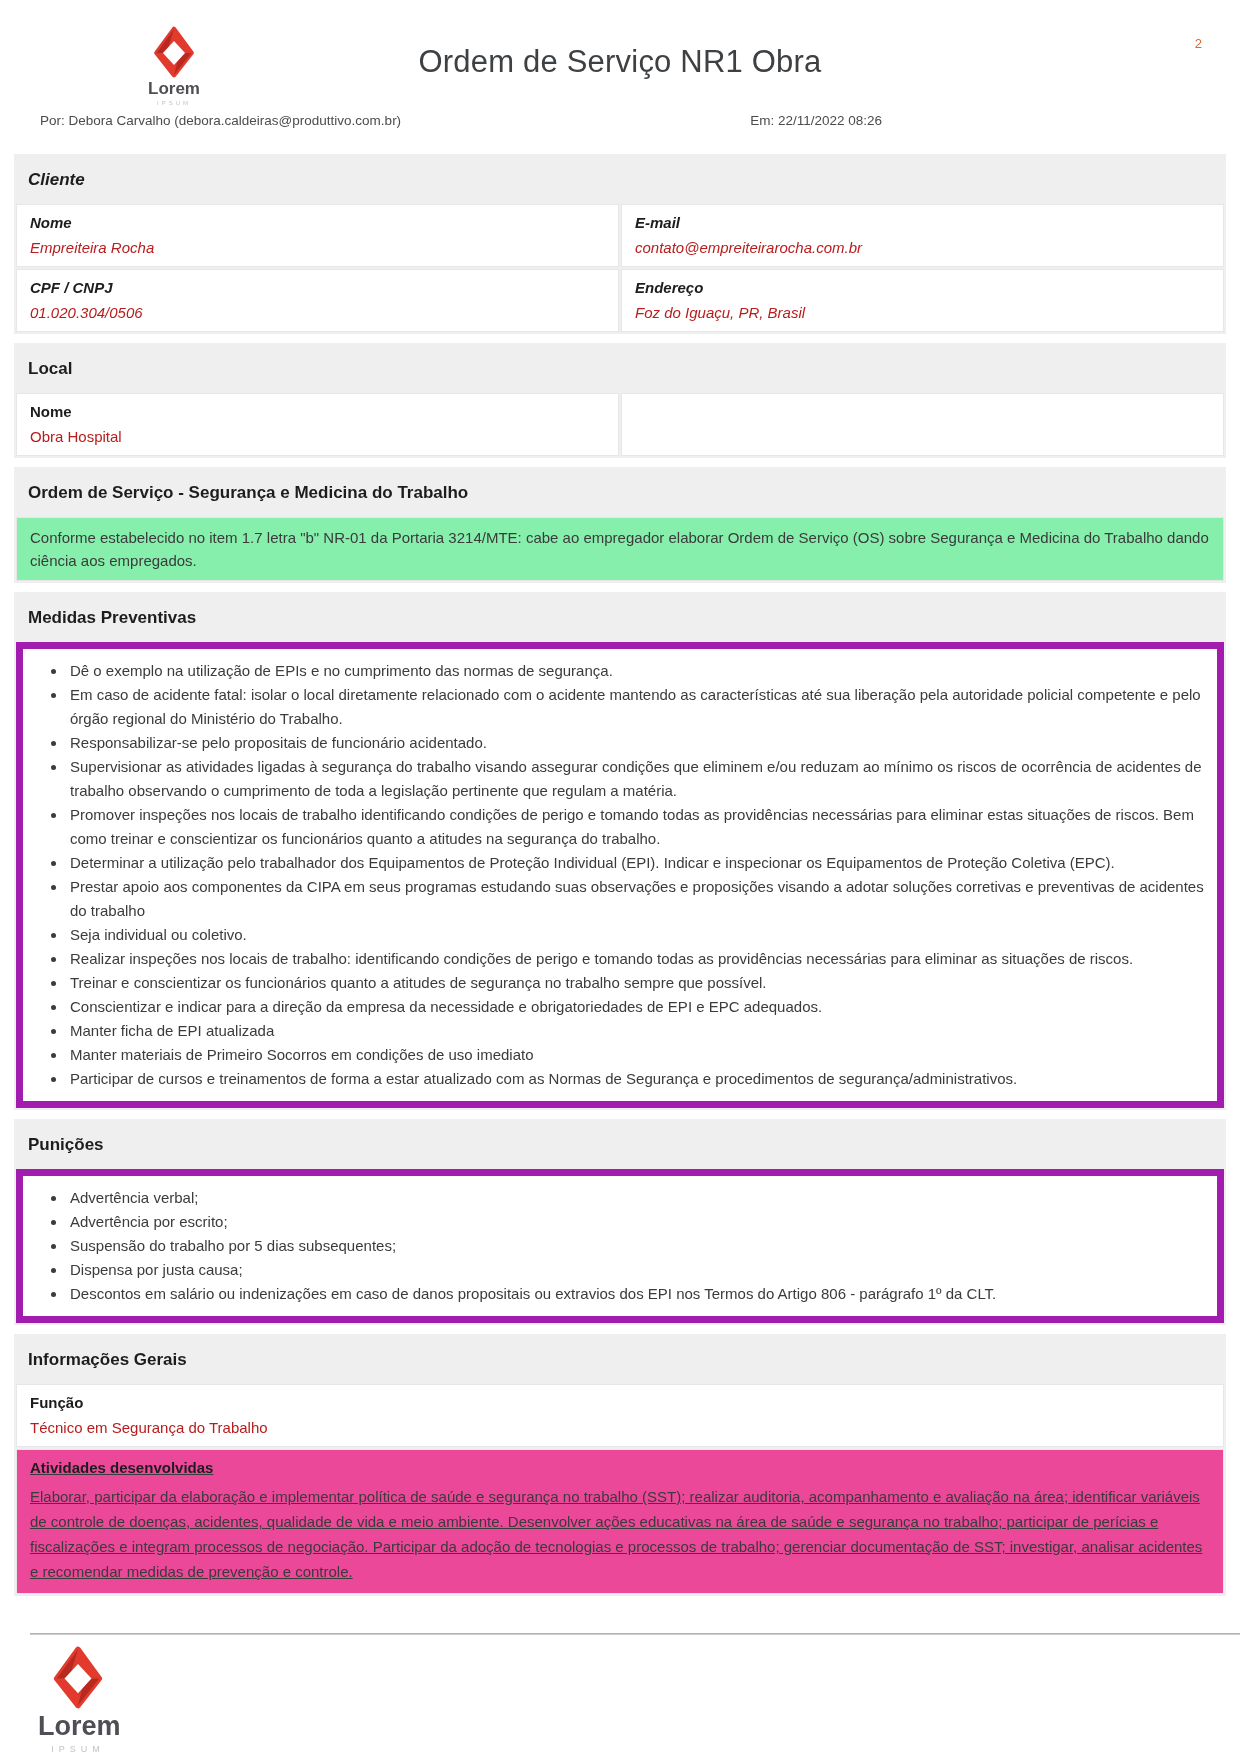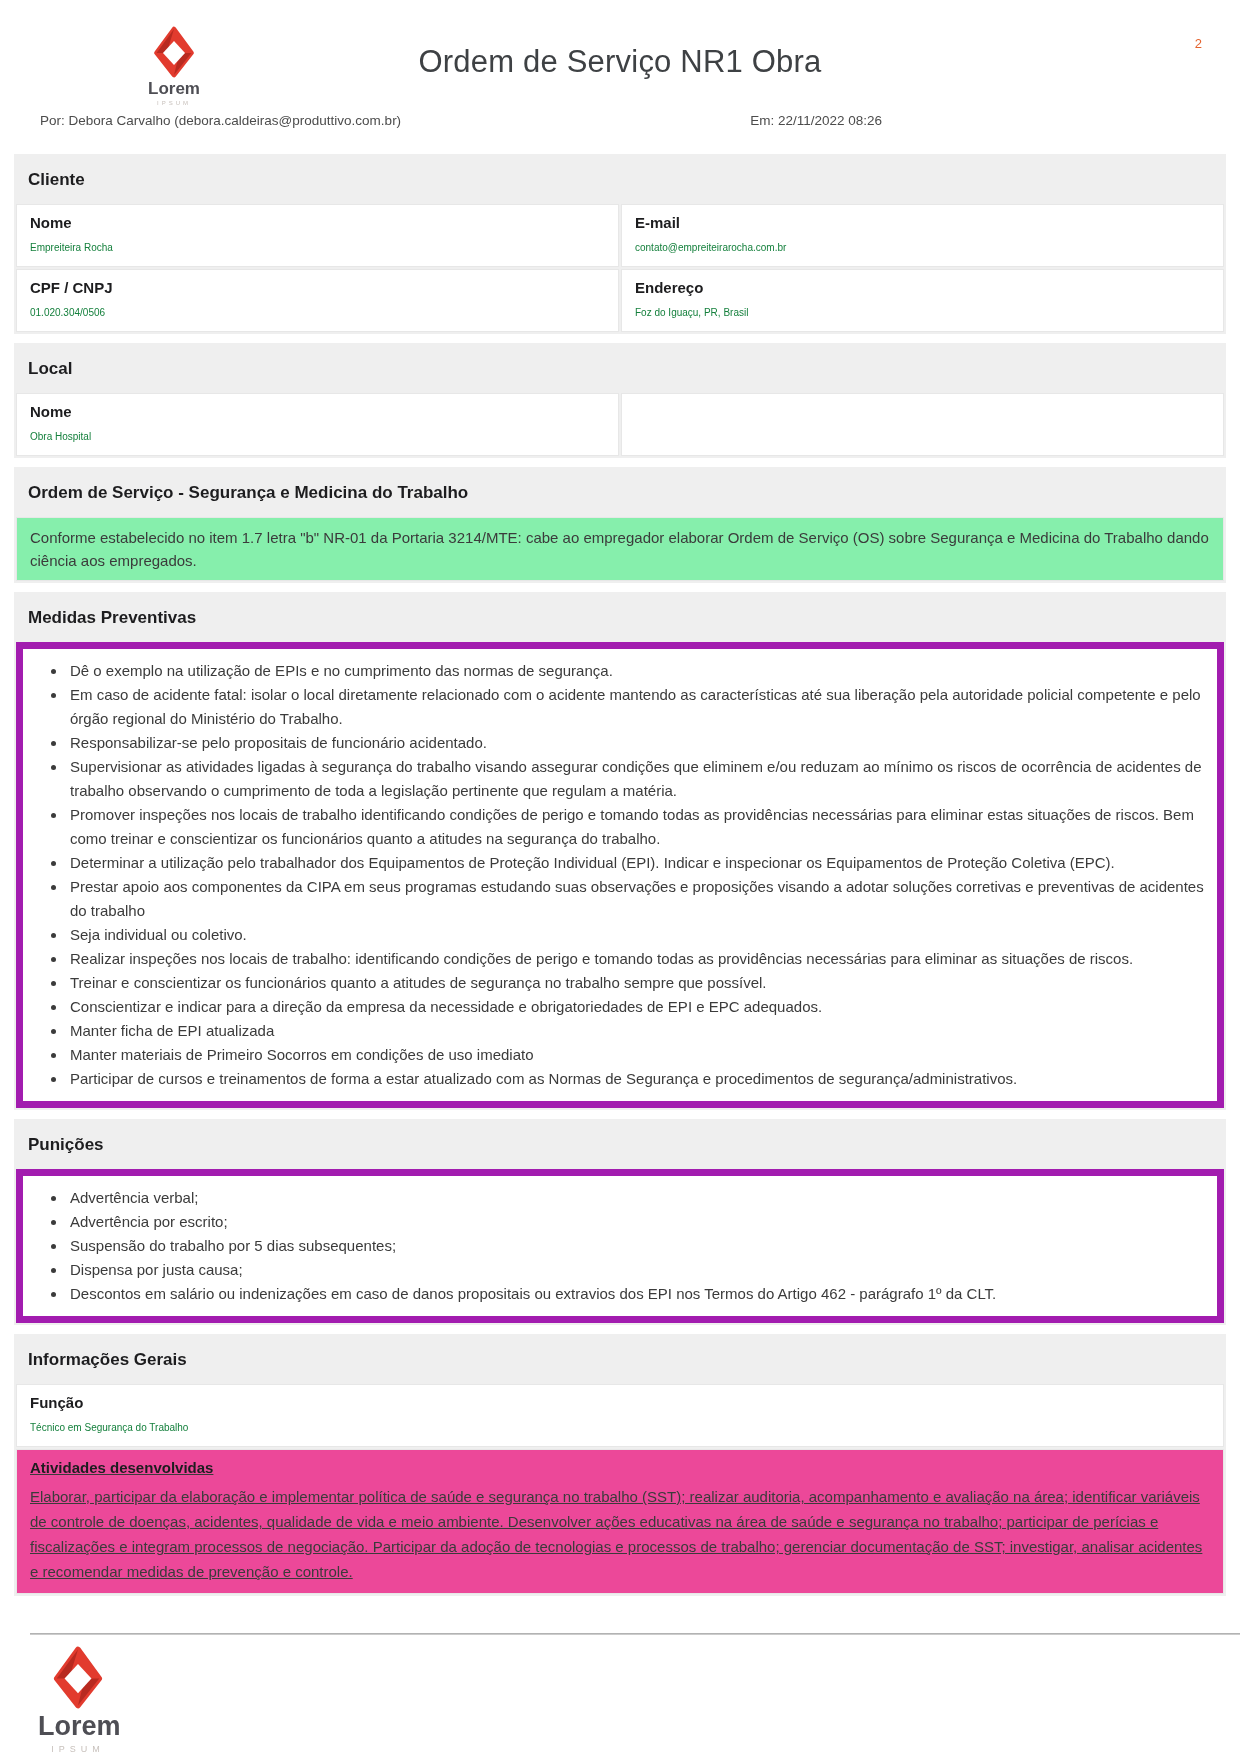--- a/index.html
+++ b/index.html
@@ -37,35 +37,35 @@
     display: flex;
     font-size: 13.5px;
     color: #4c4c4c;
   }
   .meta-left { width: 59.5%; padding-left: 26px; box-sizing: border-box; }
   .meta-right { flex: 1; margin-left: 15px; }
 
   
   .content { margin: 26px 14px 0 14px; }
   .section { background: #efefef; padding: 2px; margin-top: 9px; }
-  .section:first-child { margin-top: 0; }
+  .section:first-child { margin-top: 0; font-style: italic; }
   .section-title {
     padding: 14px 12px;
     font-size: 17px; font-weight: 700; color: #1d1d1f;
   }
   .frow { display: flex; }
   .frow + .frow { margin-top: 2px; }
   .cell {
     flex: 1; background: #ffffff;
     border: 1px solid #e7e7e7;
     padding: 9px 13px;
   }
   .cell + .cell { margin-left: 2px; }
   .flabel { font-weight: 700; font-size: 15px; color: #1d1d1f; margin-bottom: 7px; line-height: 18px; }
-  .fvalue { font-size: 10px; color: #15803d; line-height: 18px; }
+  .fvalue { font-size: 15px; color: #b91c1c; line-height: 18px; }
   .textcell {
     background: #86efac; border: 1px solid #e7e7e7;
     padding: 8px 13px;
     font-size: 15px; line-height: 23px; color: #3b3b3b;
   }
   .listcell {
     background: #ffffff; border: 7px solid #a21caf;
     padding: 10px 13px;
   }
   .listcell ul { margin: 0; padding-left: 31px; }
@@ -180,21 +180,21 @@
   </div>
 
   <div class="section">
     <div class="section-title">Punições</div>
     <div class="listcell">
       <ul>
         <li>Advertência verbal;</li>
         <li>Advertência por escrito;</li>
         <li>Suspensão do trabalho por 5 dias subsequentes;</li>
         <li>Dispensa por justa causa;</li>
-        <li>Descontos em salário ou indenizações em caso de danos propositais ou extravios dos EPI nos Termos do Artigo 462 - parágrafo 1º da CLT.</li>
+        <li>Descontos em salário ou indenizações em caso de danos propositais ou extravios dos EPI nos Termos do Artigo 806 - parágrafo 1º da CLT.</li>
       </ul>
     </div>
   </div>
 
   <div class="section">
     <div class="section-title">Informações Gerais</div>
     <div class="frow">
       <div class="cell">
         <div class="flabel">Função</div>
         <div class="fvalue">Técnico em Segurança do Trabalho</div>

